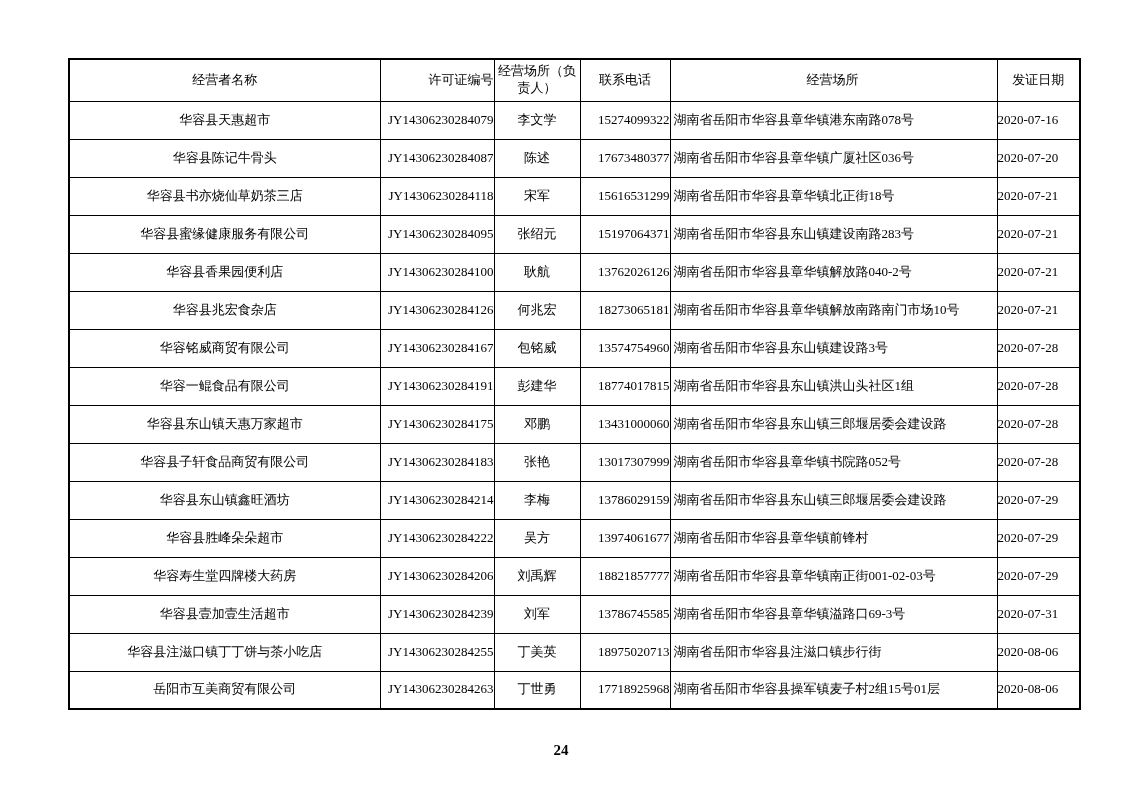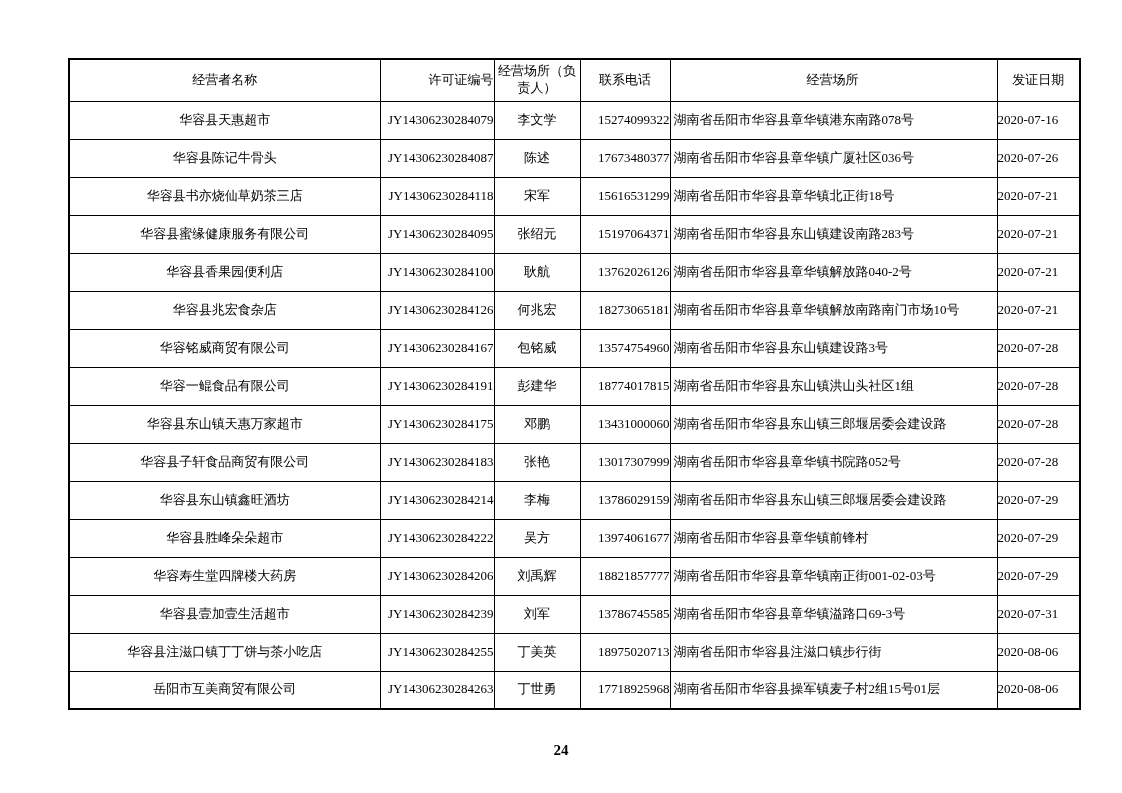--- a/index.html
+++ b/index.html
@@ -72,21 +72,21 @@
           <td class="col-phone">15274099322</td>
           <td class="col-address">湖南省岳阳市华容县章华镇港东南路078号</td>
           <td class="col-date">2020-07-16</td>
         </tr>
         <tr>
           <td class="col-name">华容县陈记牛骨头</td>
           <td class="col-license">JY14306230284087</td>
           <td class="col-rep">陈述</td>
           <td class="col-phone">17673480377</td>
           <td class="col-address">湖南省岳阳市华容县章华镇广厦社区036号</td>
-          <td class="col-date">2020-07-26</td>
+          <td class="col-date">2020-07-20</td>
         </tr>
         <tr>
           <td class="col-name">华容县书亦烧仙草奶茶三店</td>
           <td class="col-license">JY14306230284118</td>
           <td class="col-rep">宋军</td>
           <td class="col-phone">15616531299</td>
           <td class="col-address">湖南省岳阳市华容县章华镇北正街18号</td>
           <td class="col-date">2020-07-21</td>
         </tr>
         <tr>

